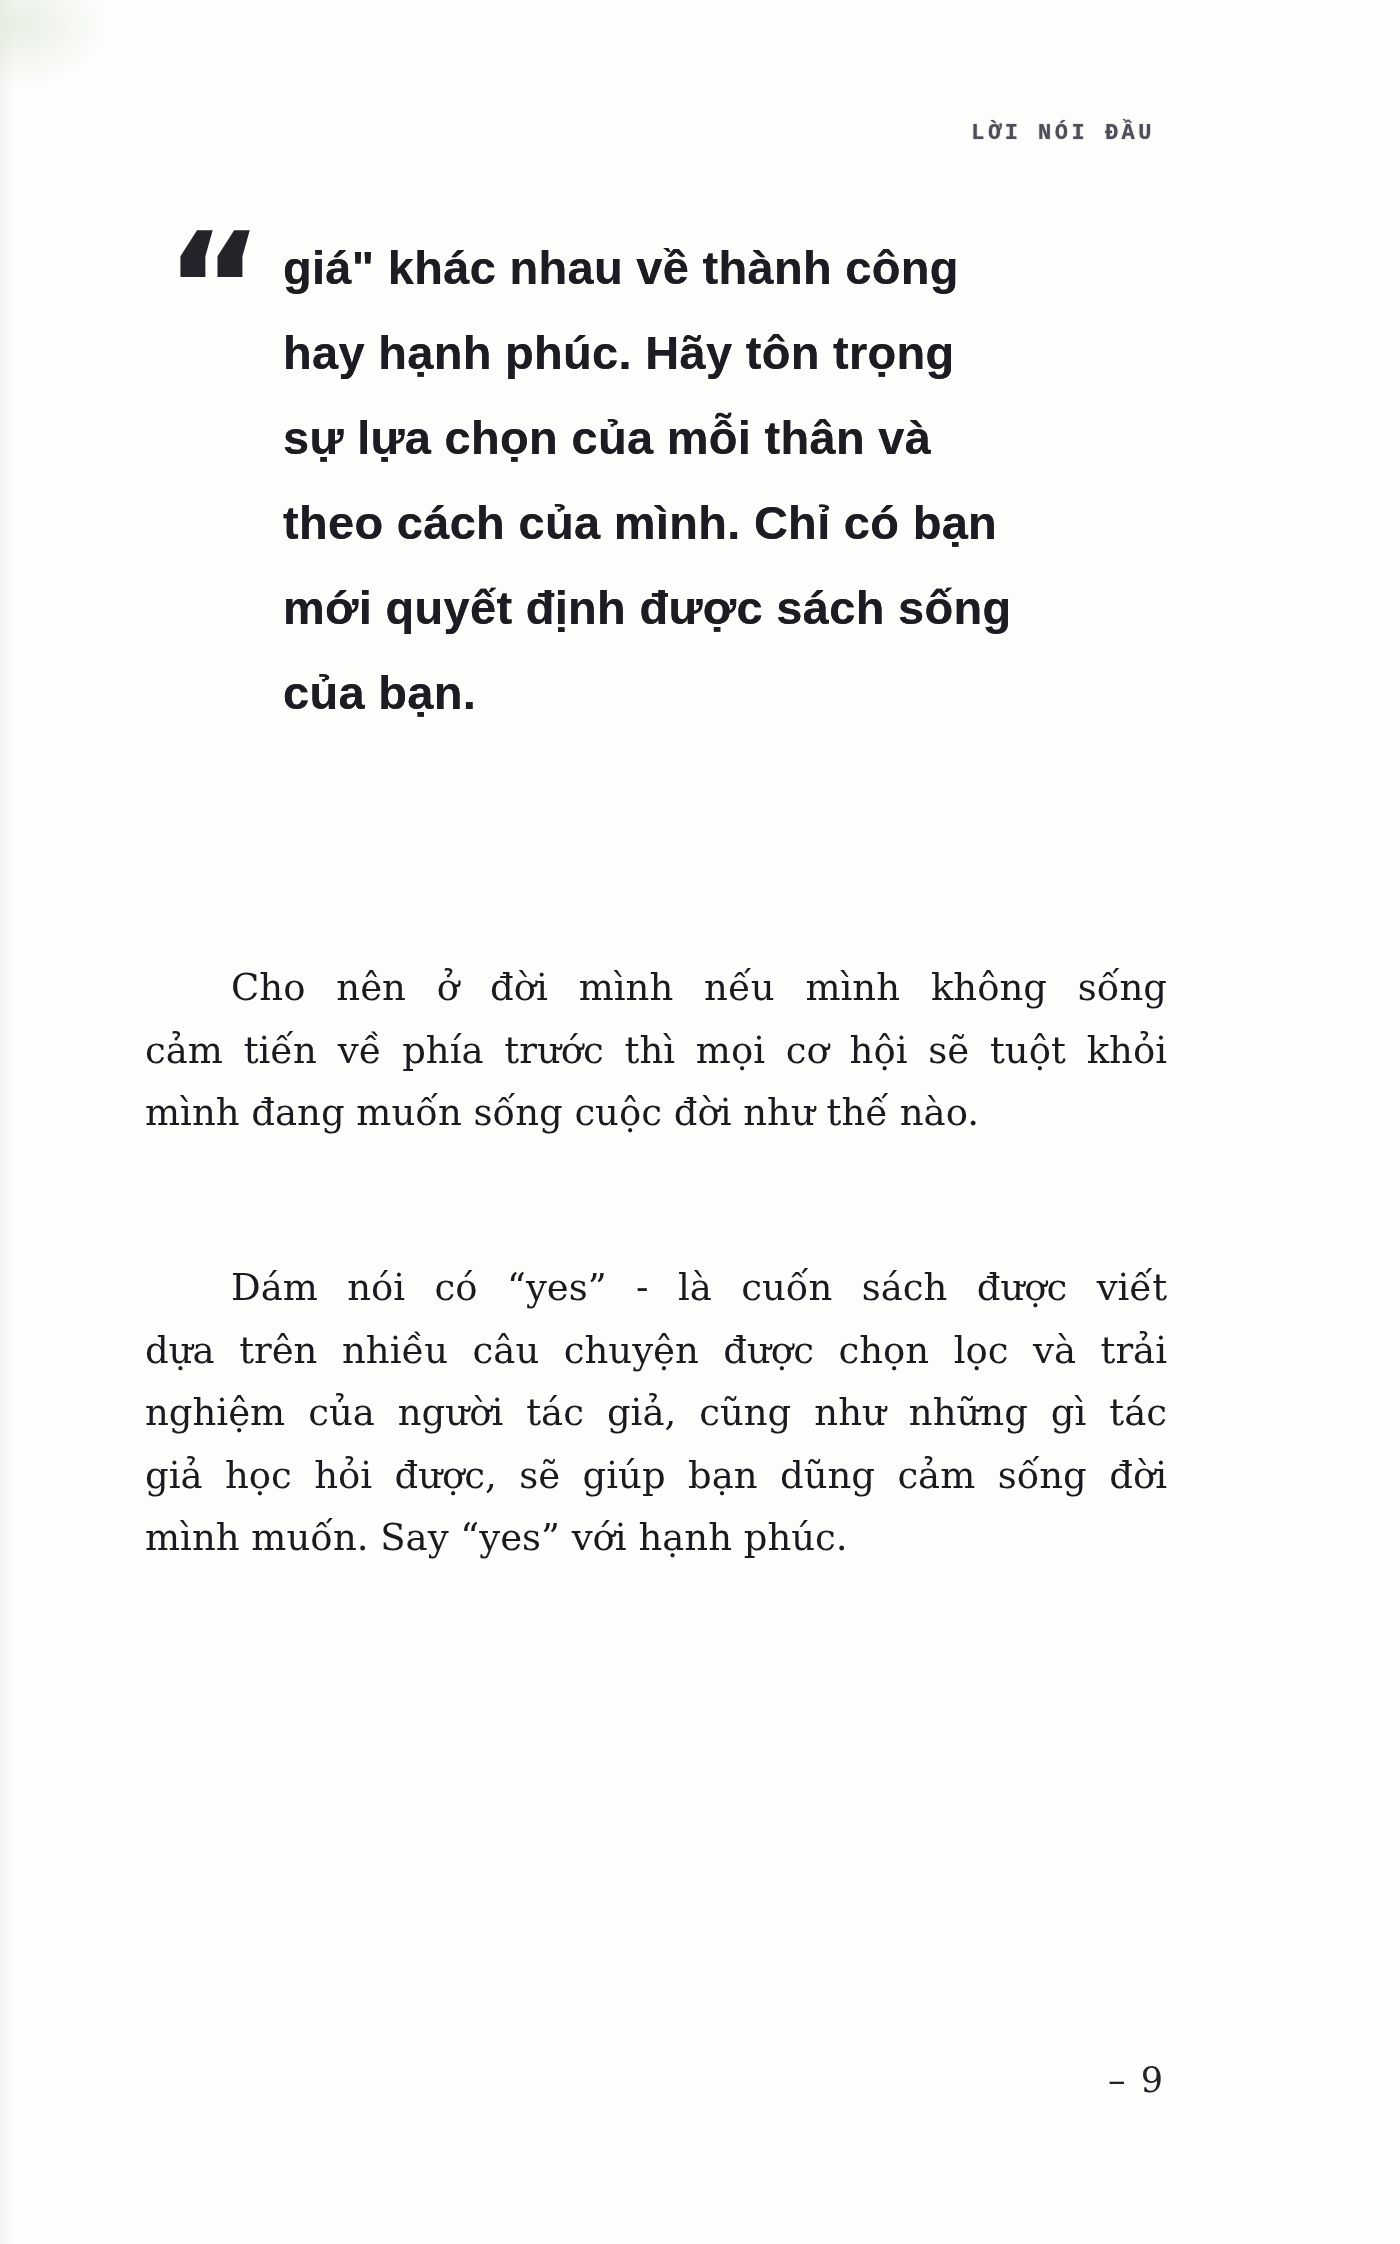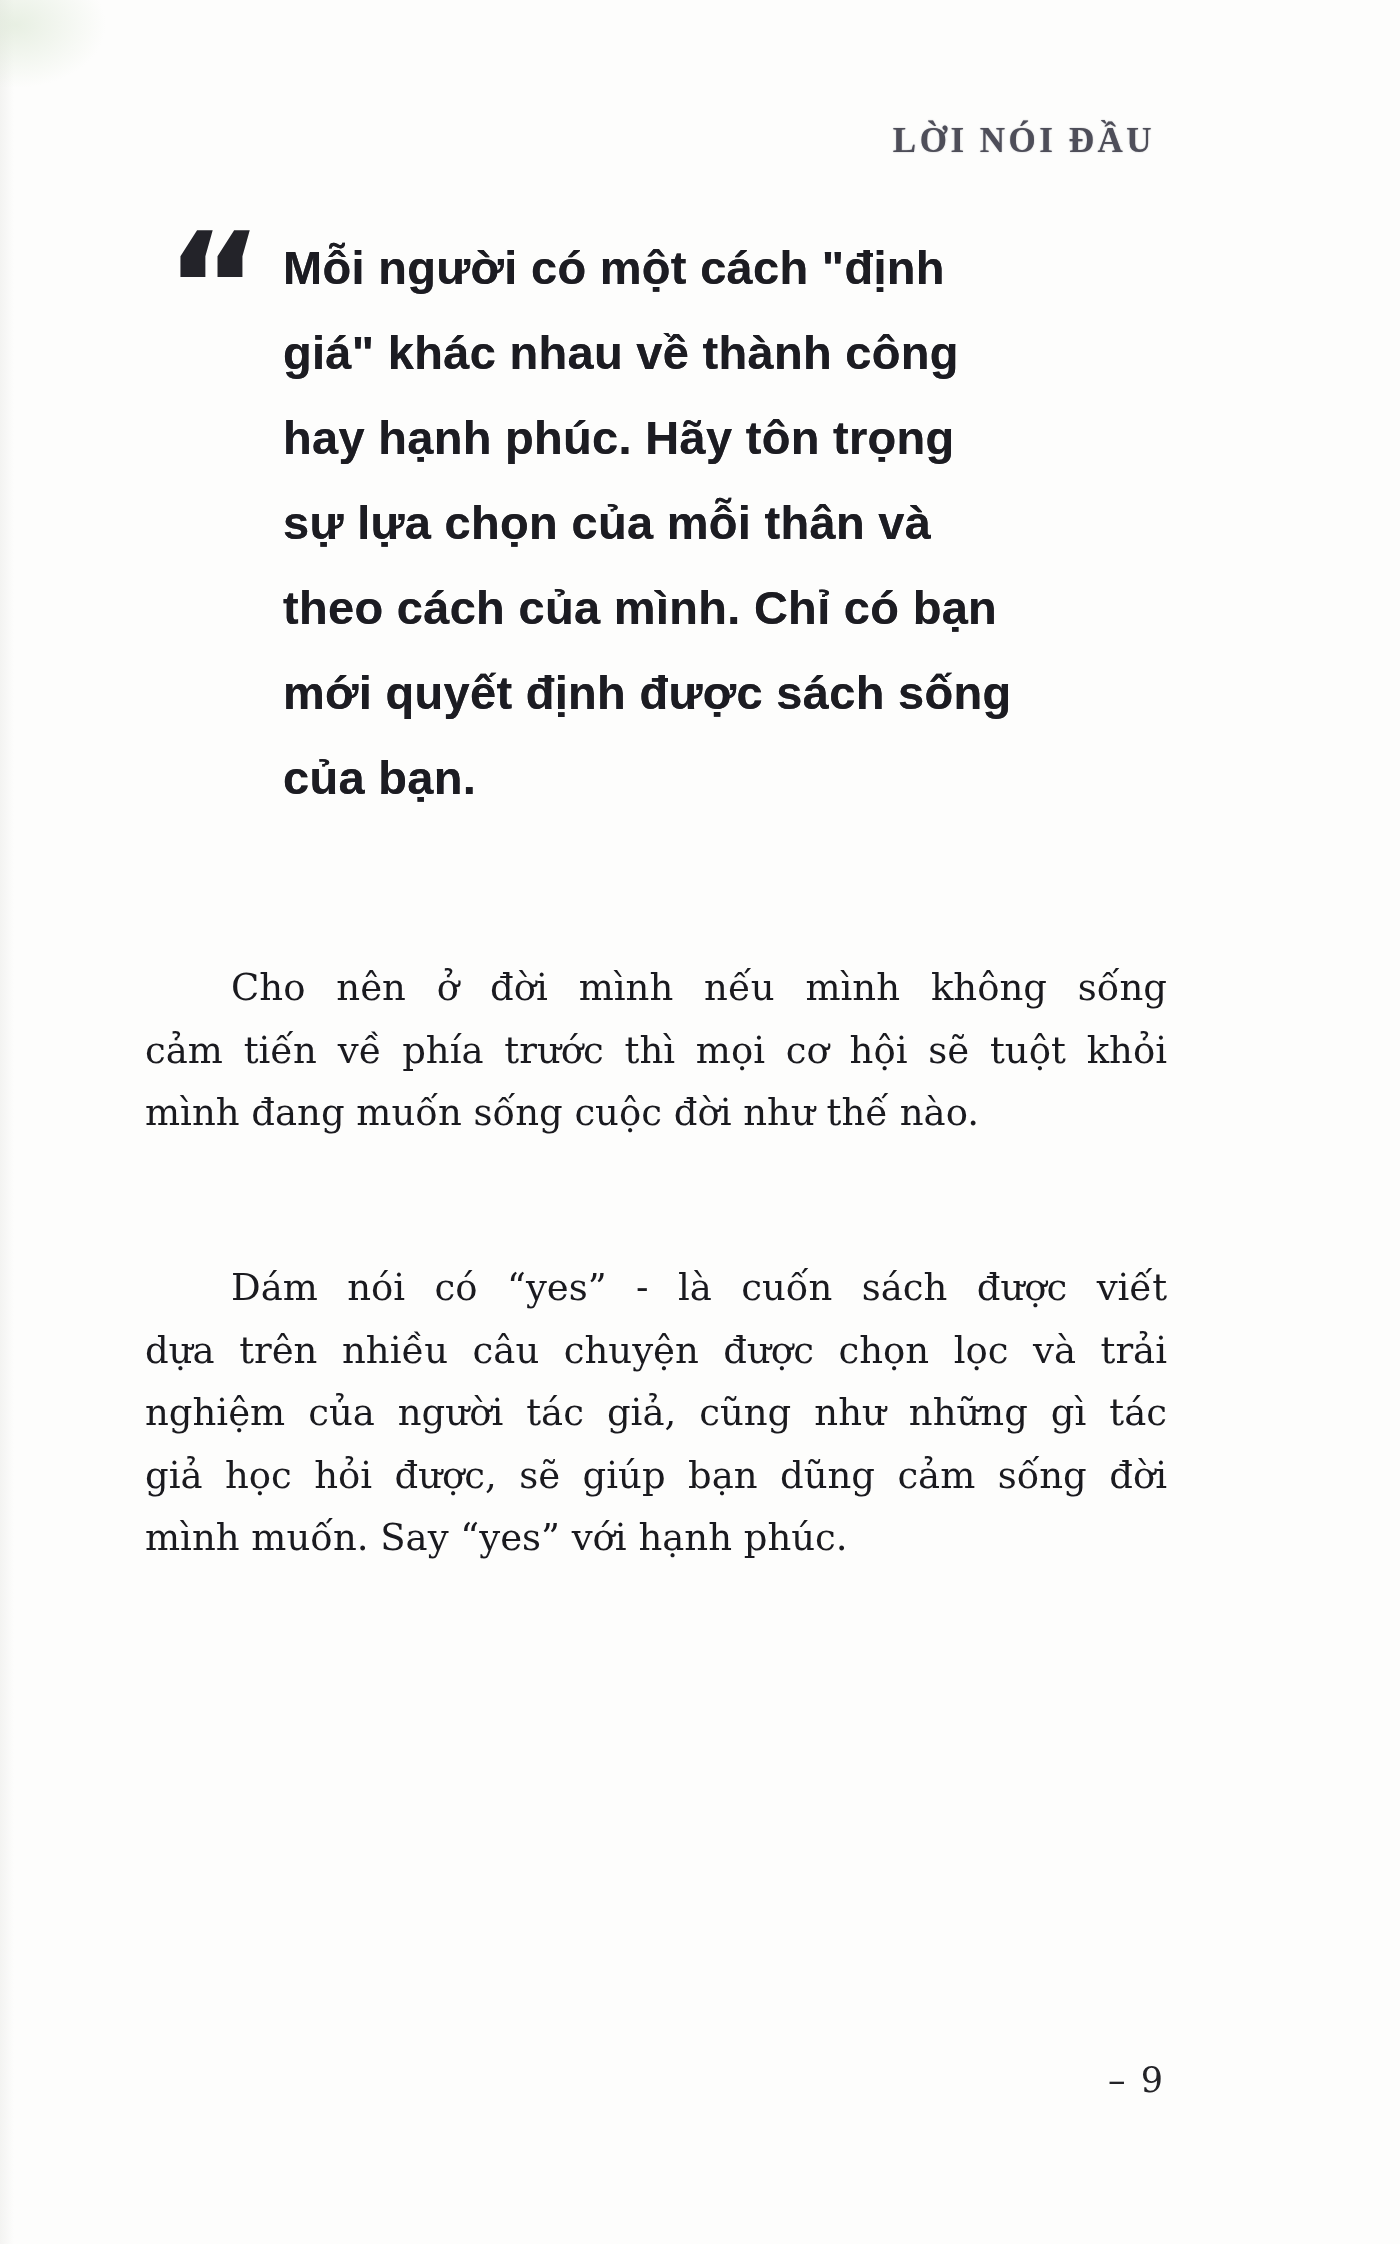--- a/index.html
+++ b/index.html
@@ -18,23 +18,23 @@
       radial-gradient(ellipse 130px 90px at 15px 25px, rgba(214,228,206,0.55), rgba(214,228,206,0) 70%),
       linear-gradient(90deg, rgba(225,225,222,0.35) 0px, rgba(255,255,255,0) 14px),
       #fdfdfc;
   }
 
   
   .running-head {
     position: absolute;
     top: 121px;
     right: 245px;
-    font-family: Liberation Serif, serif;
+    font-family: Liberation Mono, monospace;
     font-weight: 700;
-    font-size: 35px;
+    font-size: 22px;
     letter-spacing: 3.5px;
     color: #4e4e59;
     text-shadow: 0 0 1.2px rgba(78,78,89,0.65);
   }
 
   
   .quote {
     position: absolute;
     left: 165px;
     top: 225px;
@@ -96,21 +96,20 @@
 </head>
 <body>
 
 <div class="page">
 
   <div class="running-head">LỜI NÓI ĐẦU</div>
 
   <div class="quote">
     <div class="quote-mark">“</div>
     <div class="quote-lines">
-      <div class="q-line">Mỗi người có một cách "định</div>
       <div class="q-line">giá" khác nhau về thành công</div>
       <div class="q-line">hay hạnh phúc. Hãy tôn trọng</div>
       <div class="q-line">sự lựa chọn của mỗi thân và</div>
       <div class="q-line">theo cách của mình. Chỉ có bạn</div>
       <div class="q-line">mới quyết định được sách sống</div>
       <div class="q-line">của bạn.</div>
     </div>
   </div>
 
   <div class="para para-1">

